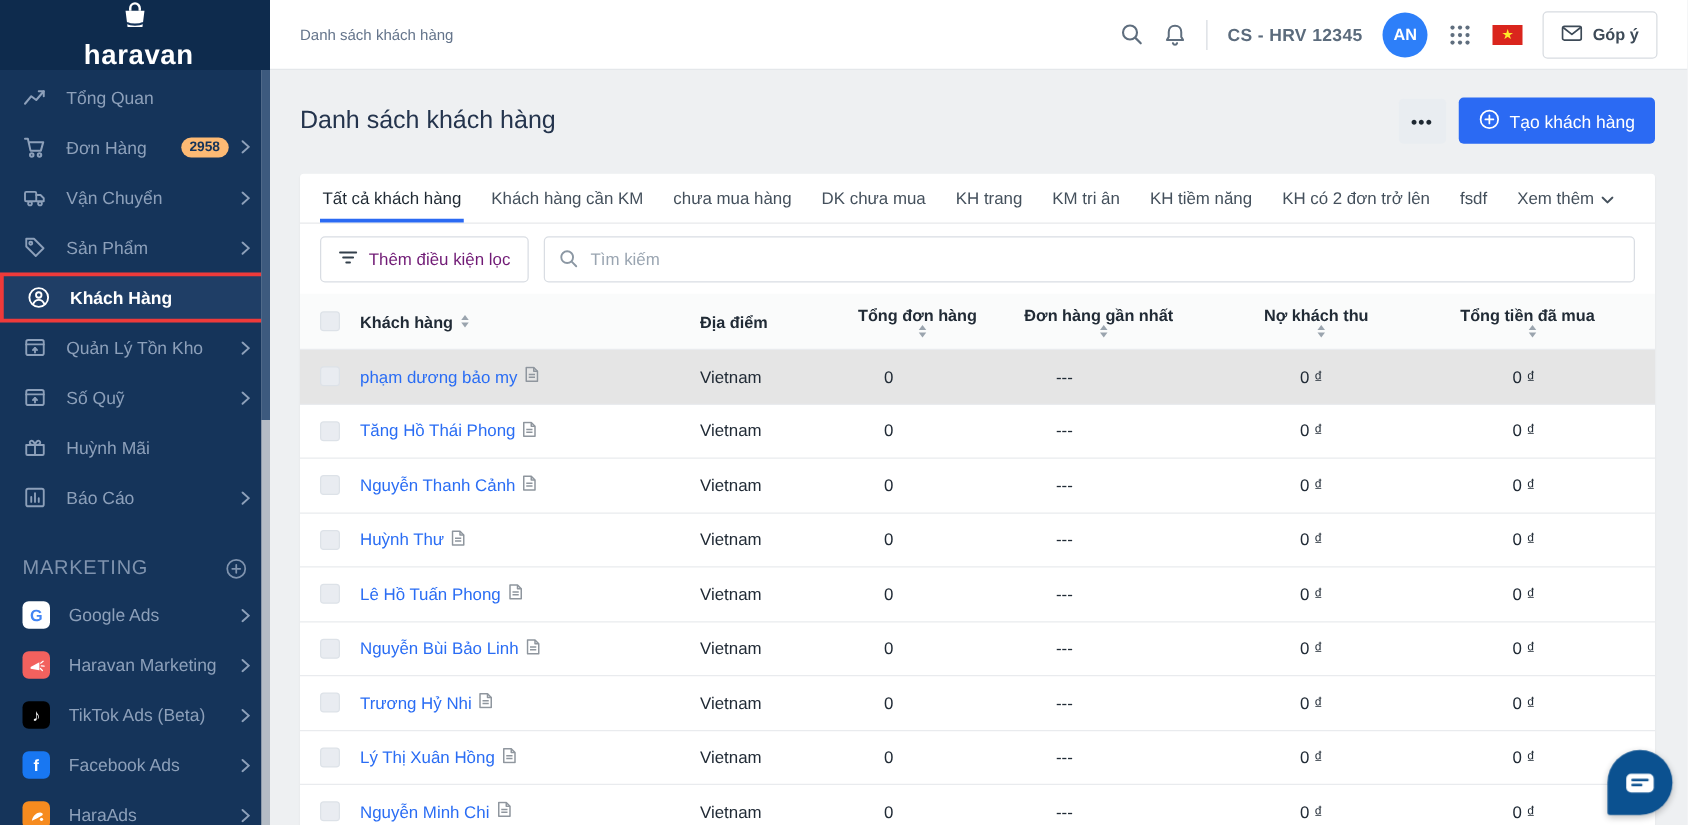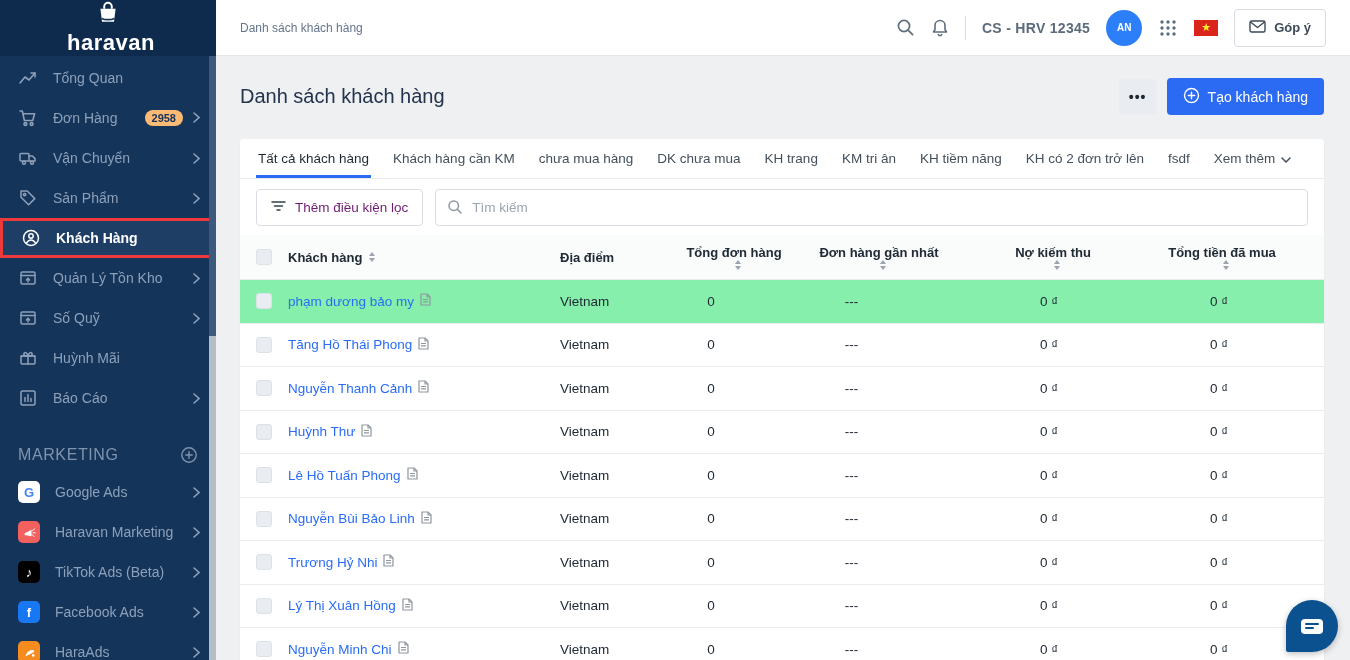--- a/index.html
+++ b/index.html
@@ -34,21 +34,21 @@
   
   .main { flex:1; display:flex; flex-direction:column; height:660px; overflow:hidden; }
   .topbar { height:56px; min-height:56px; background:#fff; border-bottom:1px solid #e4e7ea;
     display:flex; align-items:center; padding:0 24px; }
   .crumb { font-size:12px; color:#64748b; }
   .tb-right { margin-left:auto; display:flex; align-items:center; gap:16px; }
   .tb-ic { display:flex; align-items:center; cursor:pointer; }
   .tb-div { width:1px; height:24px; background:#d8dce1; }
   .store { font-size:14px; font-weight:700; color:#5b6b7c; letter-spacing:.3px; }
   .avatar { width:36px; height:36px; border-radius:50%; background:#2d7ff9; color:#fff;
-    display:flex; align-items:center; justify-content:center; font-size:10px; font-weight:700; cursor:pointer; }
+    display:flex; align-items:center; justify-content:center; font-size:13px; font-weight:700; cursor:pointer; }
   .flag { width:24px; height:16px; background:#da251d; display:flex; align-items:center;
     justify-content:center; color:#ffe92a; font-size:11px; cursor:pointer; }
   .gopy { display:flex; align-items:center; gap:8px; border:1px solid #d8dce1; border-radius:4px;
     background:#fff; height:38px; padding:0 14px; font-size:13px; font-weight:700; color:#3d4a57; cursor:pointer; }
 
   .pagehead { display:flex; align-items:center; padding:22px 26px 0 24px; }
   .pagetitle { font-size:20px; font-weight:500; color:#24344d; }
   .ph-right { margin-left:auto; display:flex; align-items:center; gap:10px; }
   .more-btn { width:38px; height:36px; background:#e9edf1; border:none; border-radius:4px;
     font-size:14px; font-weight:700; color:#1f2933; letter-spacing:1px; cursor:pointer; line-height:10px; }
@@ -82,21 +82,21 @@
   .h-sort i.up { border-bottom:4px solid #9aa4ae; }
   .h-sort i.dn { border-top:4px solid #9aa4ae; }
   .cb { width:16px; height:16px; border-radius:3px; background:#e9ecf1; border:1px solid #dde2e8;
     margin-left:16px; cursor:pointer; }
   .namecell { display:flex; align-items:center; gap:6px; }
   .namelink { color:#2a6df4; text-decoration:none; cursor:pointer; }
   .c-orders { padding-right:46px; }
   .c-last   { padding-right:55px; }
   .c-debt   { padding-right:8px; }
   .c-total  { padding-right:6px; }
-  .row-alt  { background:#86efac; }
+  .row-alt  { background:#e5e5e5; }
 
   .chatfab { position:fixed; right:12px; bottom:8px; width:52px; height:52px; background:#0b5190;
     border-radius:26px 26px 26px 2px; display:flex; align-items:center; justify-content:center;
     cursor:pointer; box-shadow:0 2px 6px rgba(0,0,0,.25); }
   .chatfab .bubble { width:22px; height:15px; background:#fff; border-radius:4px;
     display:flex; flex-direction:column; justify-content:center; gap:2px; padding:0 4px; }
   .chatfab .bubble i { display:block; height:2px; background:#0b5190; border-radius:1px; }
   .chatfab .bubble i.short { width:9px; }
 </style>
 </head>
@@ -458,21 +458,21 @@
             </span>
         </span>
         <span class="cell-r">
           <span>Đơn hàng gần nhất</span>
           <span class="h-sort">
               <i class="up"></i>
               <i class="dn"></i>
             </span>
         </span>
         <span class="cell-r">
-          <span>Nợ kiếm thu</span>
+          <span>Nợ khách thu</span>
           <span class="h-sort">
               <i class="up"></i>
               <i class="dn"></i>
             </span>
         </span>
         <span class="cell-r">
           <span>Tổng tiền đã mua</span>
           <span class="h-sort">
               <i class="up"></i>
               <i class="dn"></i>

